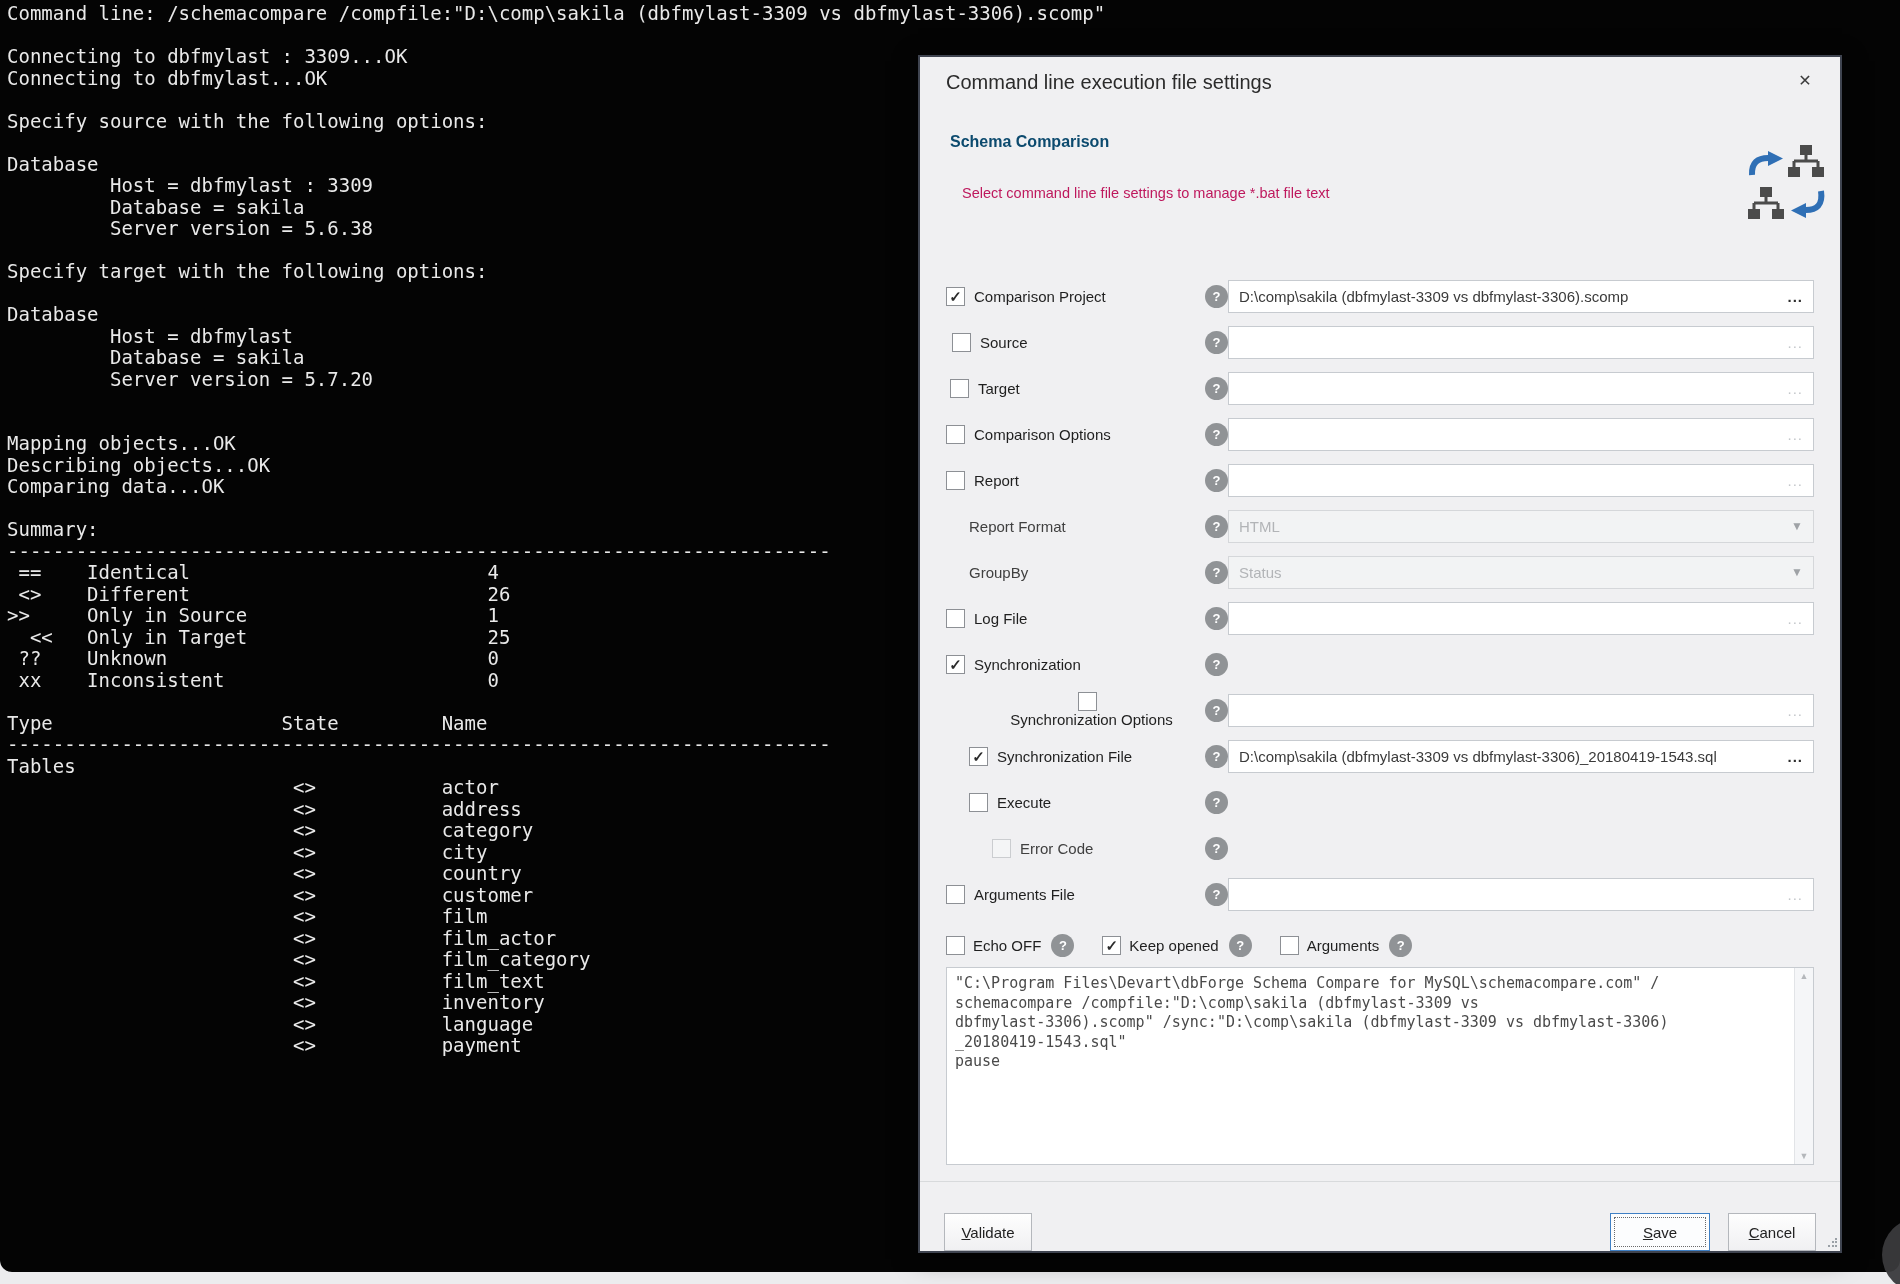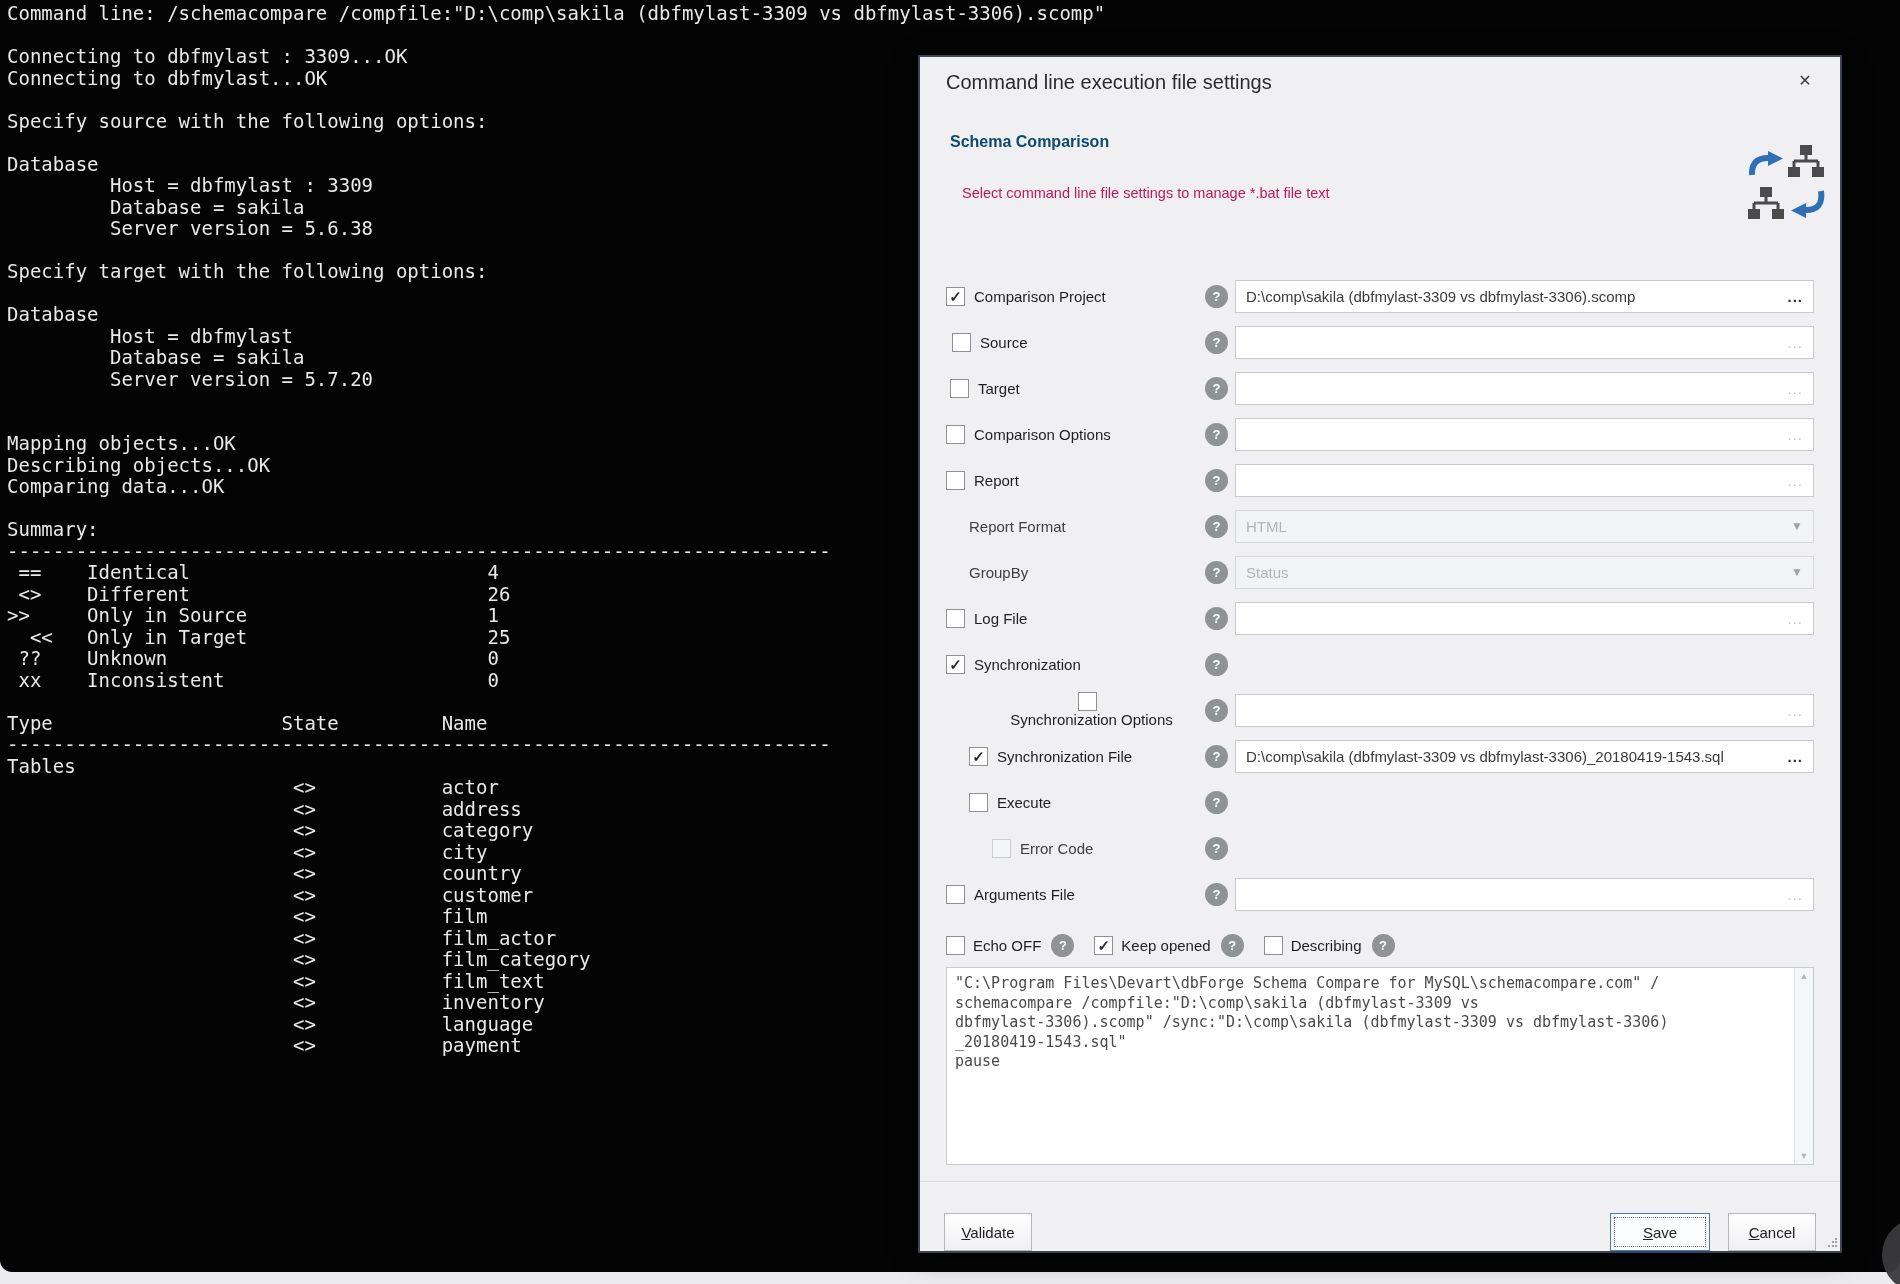--- a/index.html
+++ b/index.html
@@ -45,33 +45,33 @@
     font-size:15px;font-weight:bold;color:#2b2b2b;line-height:1;cursor:pointer;
   }
   .cb.disabled{border-color:#cbcdd0;background:#f4f5f6;}
   .row-label{margin-left:9px;font-size:15px;color:#1f1f1f;white-space:nowrap;}
   .row-label.disabled{color:#404040;}
   .help{
     width:23px;height:23px;flex:none;border-radius:50%;background:#909396;
     color:#fff;font-size:13px;font-weight:bold;display:flex;align-items:center;
     justify-content:center;cursor:pointer;
   }
-  .fieldarea{flex:1;margin-left:7px;}
+  .fieldarea{flex:1;}
   .field{
     height:33px;background:#fff;border:1px solid #c7cbd0;box-sizing:border-box;
     display:flex;align-items:center;padding:0 10px;font-size:15px;color:#3a3a3a;
     white-space:nowrap;overflow:hidden;
   }
   .field.disabled{background:#f2f3f4;border-color:#d5d7da;color:#b2b4b7;}
   .fvalue{overflow:hidden;text-overflow:ellipsis;}
   .browse{margin-left:auto;font-weight:bold;color:#2e2e2e;letter-spacing:1px;cursor:pointer;padding-left:8px;}
   .browse.faint{color:#c3c6ca;font-weight:normal;}
   .ddarrow{margin-left:auto;color:#9fa2a6;font-size:12px;cursor:pointer;}
   
-  .flags{position:absolute;left:26px;top:868px;height:40px;display:flex;align-items:center;gap:20px;}
+  .flags{position:absolute;left:26px;top:868px;height:40px;display:flex;align-items:center;gap:28px;}
   .flag{display:flex;align-items:center;}
   .flag .row-label{margin-left:8px;margin-right:10px;}
   
   .batchbox{
     position:absolute;left:26px;right:26px;top:910px;height:198px;
     background:#fff;border:1px solid #c7cbd0;box-sizing:border-box;display:flex;
   }
   .batchbox pre{
     margin:0;flex:1;padding:6px 8px;
     font-family:"DejaVu Sans Mono", monospace;font-size:15px;line-height:19.5px;
@@ -375,21 +375,21 @@
         <span class="row-label">Echo OFF</span>
         <span class="help">?</span>
       </div>
       <div class="flag">
         <span class="cb checked">✓</span>
         <span class="row-label">Keep opened</span>
         <span class="help">?</span>
       </div>
       <div class="flag">
         <span class="cb"></span>
-        <span class="row-label">Describing</span>
+        <span class="row-label">Arguments</span>
         <span class="help">?</span>
       </div>
     </div>
 
   <div class="batchbox">
     <pre>"C:\Program Files\Devart\dbForge Schema Compare for MySQL\schemacompare.com" /
 schemacompare /compfile:"D:\comp\sakila (dbfmylast-3309 vs
 dbfmylast-3306).scomp" /sync:"D:\comp\sakila (dbfmylast-3309 vs dbfmylast-3306)
 _20180419-1543.sql"
 pause</pre>

